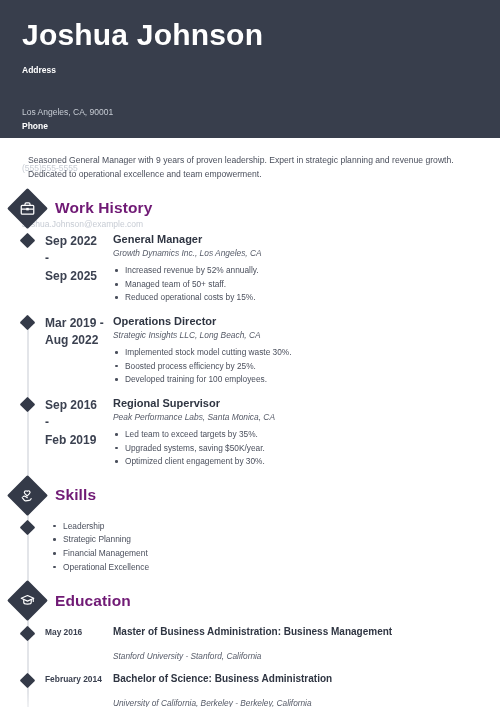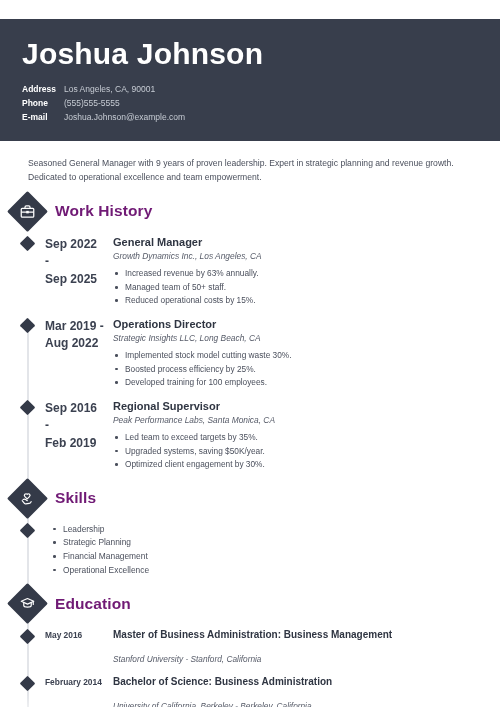--- a/index.html
+++ b/index.html
@@ -14,39 +14,39 @@
     font-family: "Liberation Sans", sans-serif;
     color: #3b4150;
     position: relative;
     overflow: hidden;
   }
 
   
   .header {
     background: #383e4c;
     padding: 18px 22px 14px 22px;
-    height: 122px;
-    margin-top: 19px;
+    height: 138px;
   }
 
   .name {
     color: #ffffff;
     font-size: 30px;
     font-weight: 700;
     letter-spacing: 0.2px;
     line-height: 1.15;
     margin-bottom: 10px;
   }
 
   .contact-row {
     display: flex;
     align-items: baseline;
     font-size: 8.5px;
     line-height: 1.65;
     color: #cfd3da;
+    flex-direction: column;
   }
 
   .contact-label {
     color: #ffffff;
     font-weight: 700;
     width: 42px;
     flex: 0 0 42px;
   }
 
   .contact-value {
@@ -314,21 +314,21 @@
         <div class="mini-diamond"></div>
       </div>
       <div class="entry-date">
         <div>Sep 2022 -</div>
         <div>Sep 2025</div>
       </div>
       <div class="entry-main">
         <div class="entry-title">General Manager</div>
         <div class="entry-sub">Growth Dynamics Inc., Los Angeles, CA</div>
         <ul class="bullets">
-          <li>Increased revenue by 63% annually.</li>
+          <li>Increased revenue by 52% annually.</li>
           <li>Managed team of 50+ staff.</li>
           <li>Reduced operational costs by 15%.</li>
         </ul>
       </div>
     </div>
 
     <div class="entry">
       <div class="entry-marker">
         <div class="mini-diamond"></div>
       </div>

